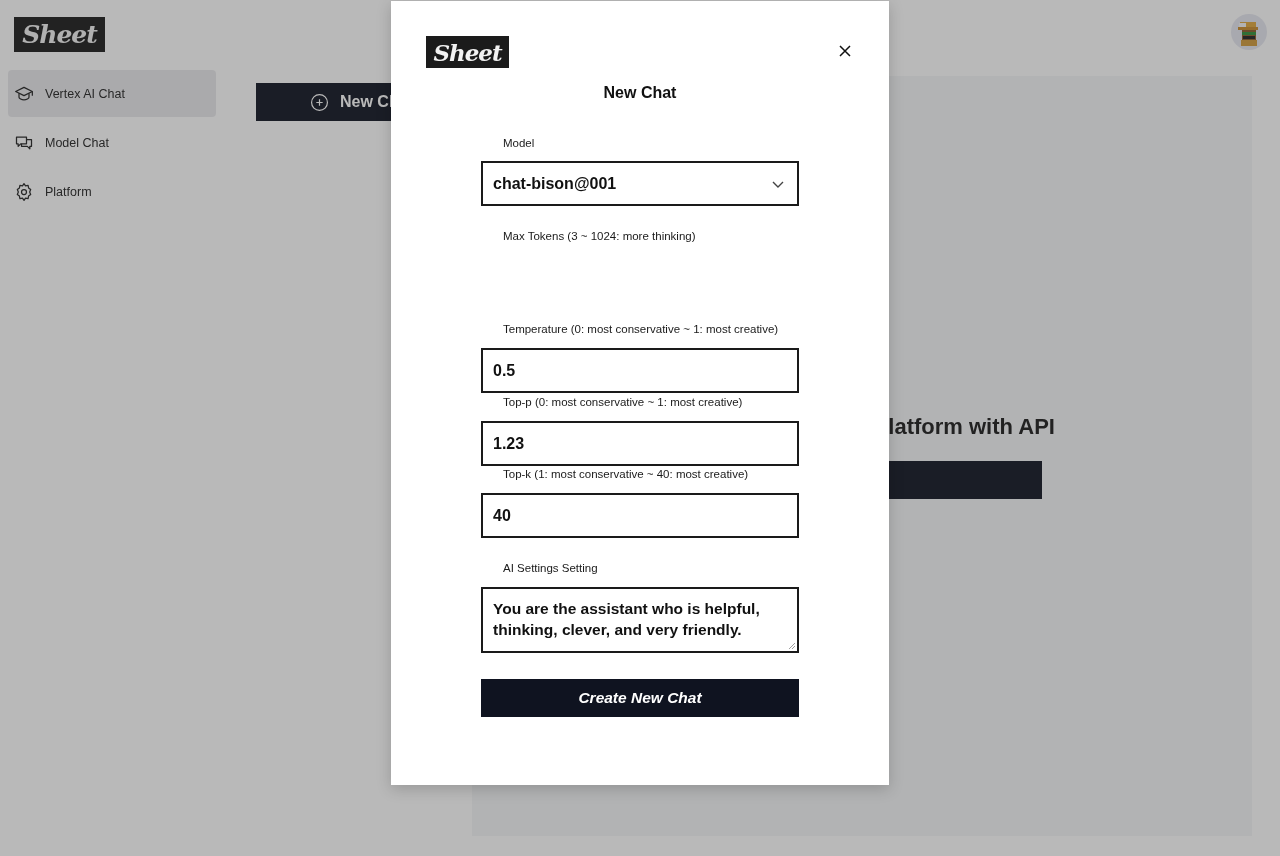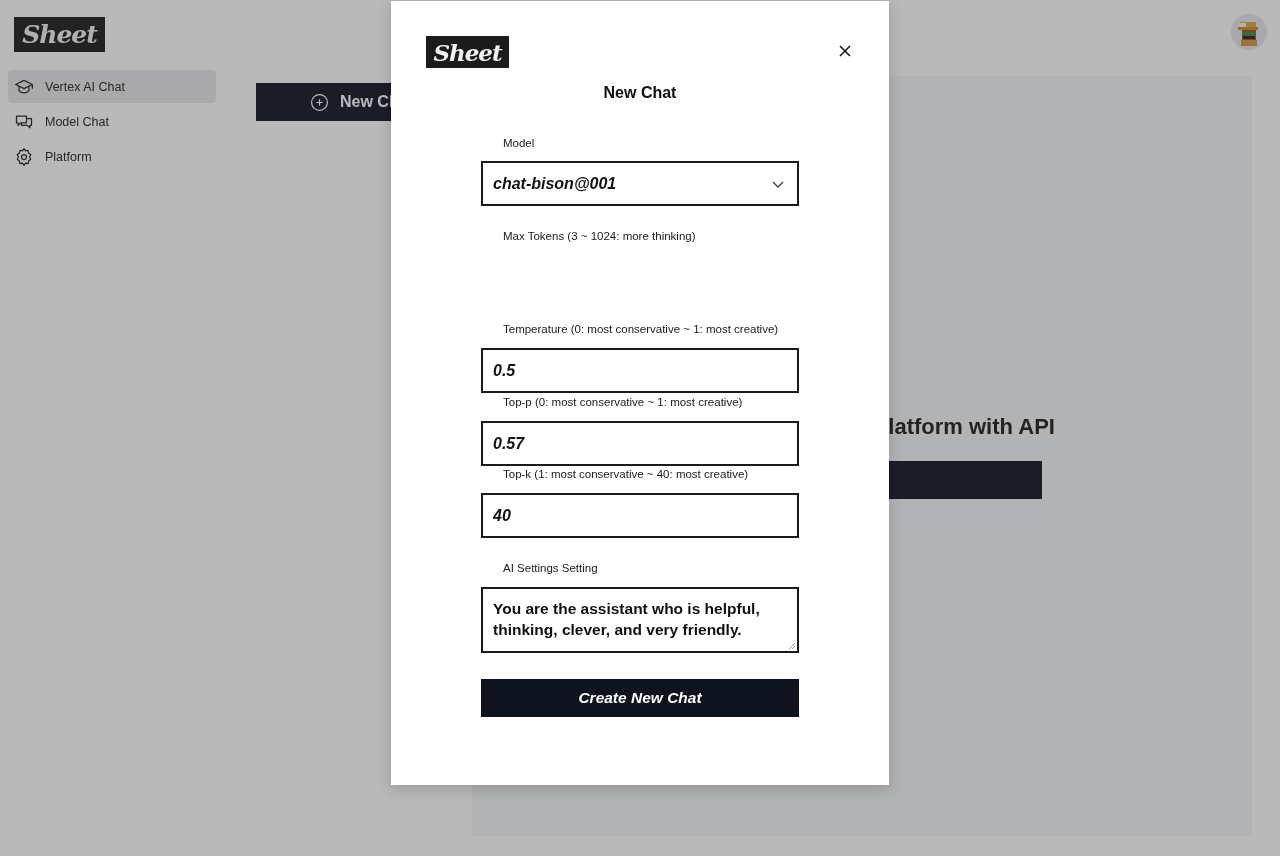--- a/index.html
+++ b/index.html
@@ -15,21 +15,21 @@
   .logo-box {
     position: absolute; left: 14px; top: 17px; width: 91px; height: 35px;
     background: #1b1b1b; display: flex; align-items: center; justify-content: center;
   }
   .logo-text {
     font-family: "DejaVu Serif", serif; font-weight: bold; font-style: italic;
     color: #f2f2f2; font-size: 25px; letter-spacing: -1px;
   }
   .sidebar { position: absolute; left: 8px; top: 70px; width: 208px; }
   .nav-item {
-    display: flex; align-items: center; height: 33px; margin-bottom: 2px;
+    display: flex; align-items: center; height: 47px; margin-bottom: 2px;
     padding-left: 6px; border-radius: 4px; font-size: 12.5px; color: #222;
   }
   .nav-item.active { background: #e9e9ec; }
   .nav-item svg { width: 20px; height: 20px; margin-right: 11px; }
   .new-chat-top {
     position: absolute; left: 256px; top: 83px; width: 215px; height: 38px;
     background: #0f1320; color: #fff; display: flex; align-items: center;
     padding-left: 54px; font-size: 16px; font-weight: bold;
   }
   .new-chat-top svg { width: 19px; height: 19px; margin-right: 11px; }
@@ -70,21 +70,21 @@
     position: absolute; left: 0; top: 83px; width: 100%; text-align: center;
     font-size: 16px; font-weight: bold; color: #111;
   }
   .field-label {
     position: absolute; left: 90px; font-size: 11.5px; color: #1a1a1a; margin-left: 22px;
   }
   .field-box {
     position: absolute; left: 90px; width: 318px; height: 45px;
     border: 2px solid #1a1a1a; background: #fff;
     display: flex; align-items: center; padding-left: 10px;
-    font-size: 16px; font-weight: bold; color: #111; font-style: italic;
+    font-size: 16px; font-weight: bold; color: #111;
   }
   .field-box .chev { position: absolute; right: 12px; top: 14px; width: 14px; height: 14px; }
   .textarea-box {
     position: absolute; left: 90px; top: 586px; width: 318px; height: 66px;
     border: 2px solid #1a1a1a; background: #fff;
     padding: 9px 10px; font-size: 15.5px; font-weight: bold; line-height: 21px; color: #111;
   }
   .resize-handle { position: absolute; right: 1px; bottom: 1px; width: 8px; height: 8px; }
   .create-btn {
     position: absolute; left: 90px; top: 678px; width: 318px; height: 38px;
@@ -176,21 +176,21 @@
 
   <div class="field-label" style="top:229px">Max Tokens (3 ~ 1024: more thinking)</div>
 
   <div class="field-label" style="top:322px">Temperature (0: most conservative ~ 1: most creative)</div>
   <div class="field-box" style="top:347px">
     <span>0.5</span>
   </div>
 
   <div class="field-label" style="top:395px">Top-p (0: most conservative ~ 1: most creative)</div>
   <div class="field-box" style="top:420px">
-    <span>0.57</span>
+    <span>1.23</span>
   </div>
 
   <div class="field-label" style="top:467px">Top-k (1: most conservative ~ 40: most creative)</div>
   <div class="field-box" style="top:492px">
     <span>40</span>
   </div>
 
   <div class="field-label" style="top:561px">AI Settings Setting</div>
   <div class="textarea-box">
     <span>You are the assistant who is helpful, thinking, clever, and very friendly.</span>

